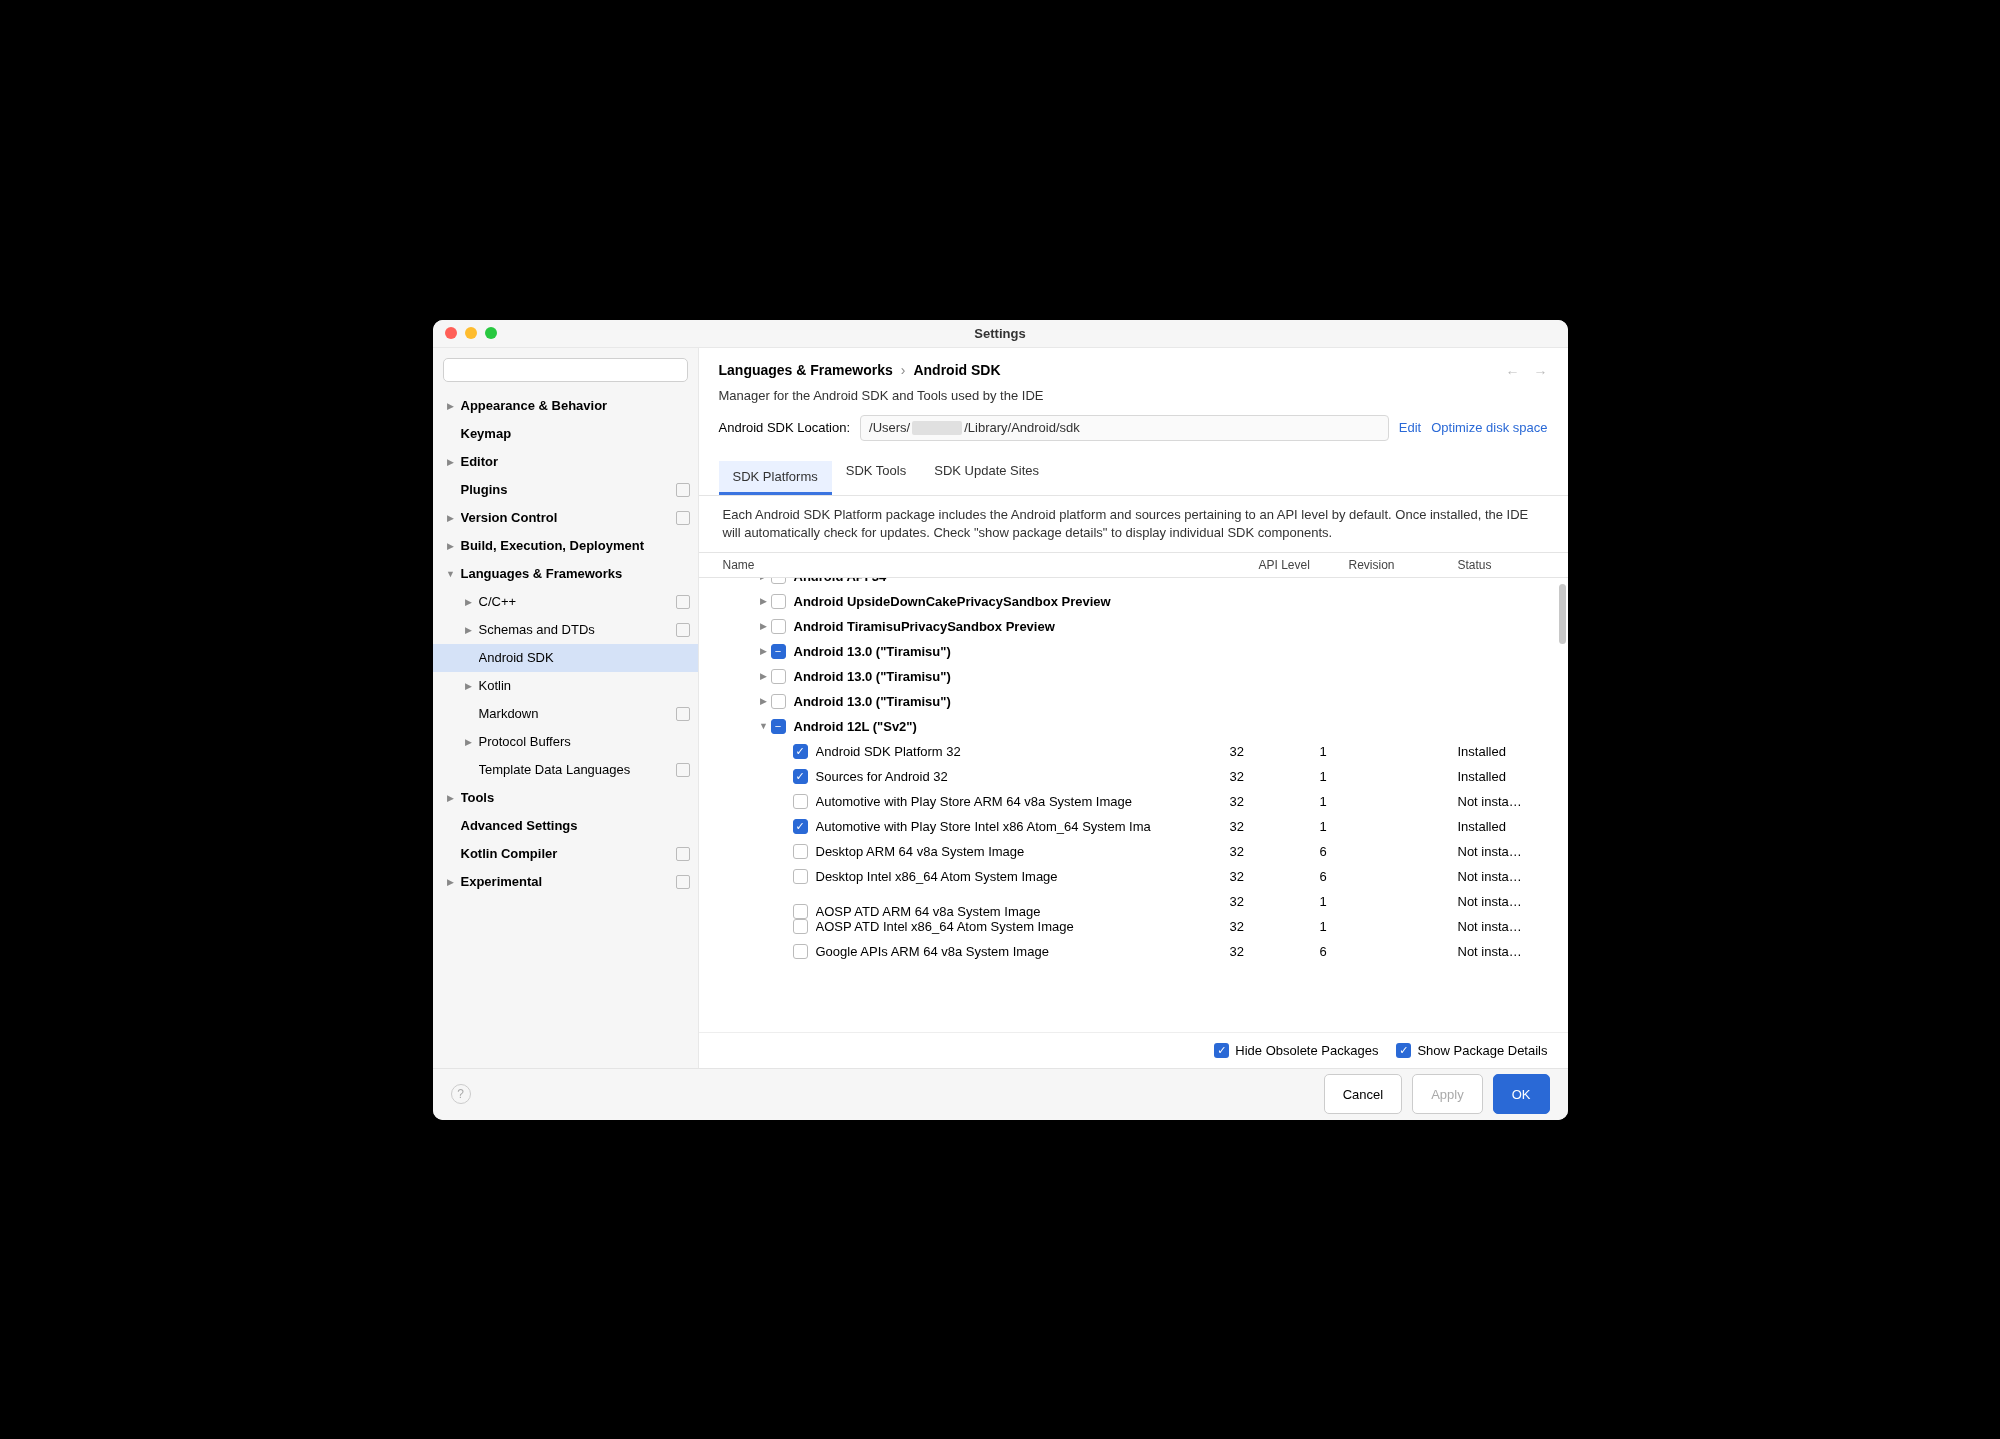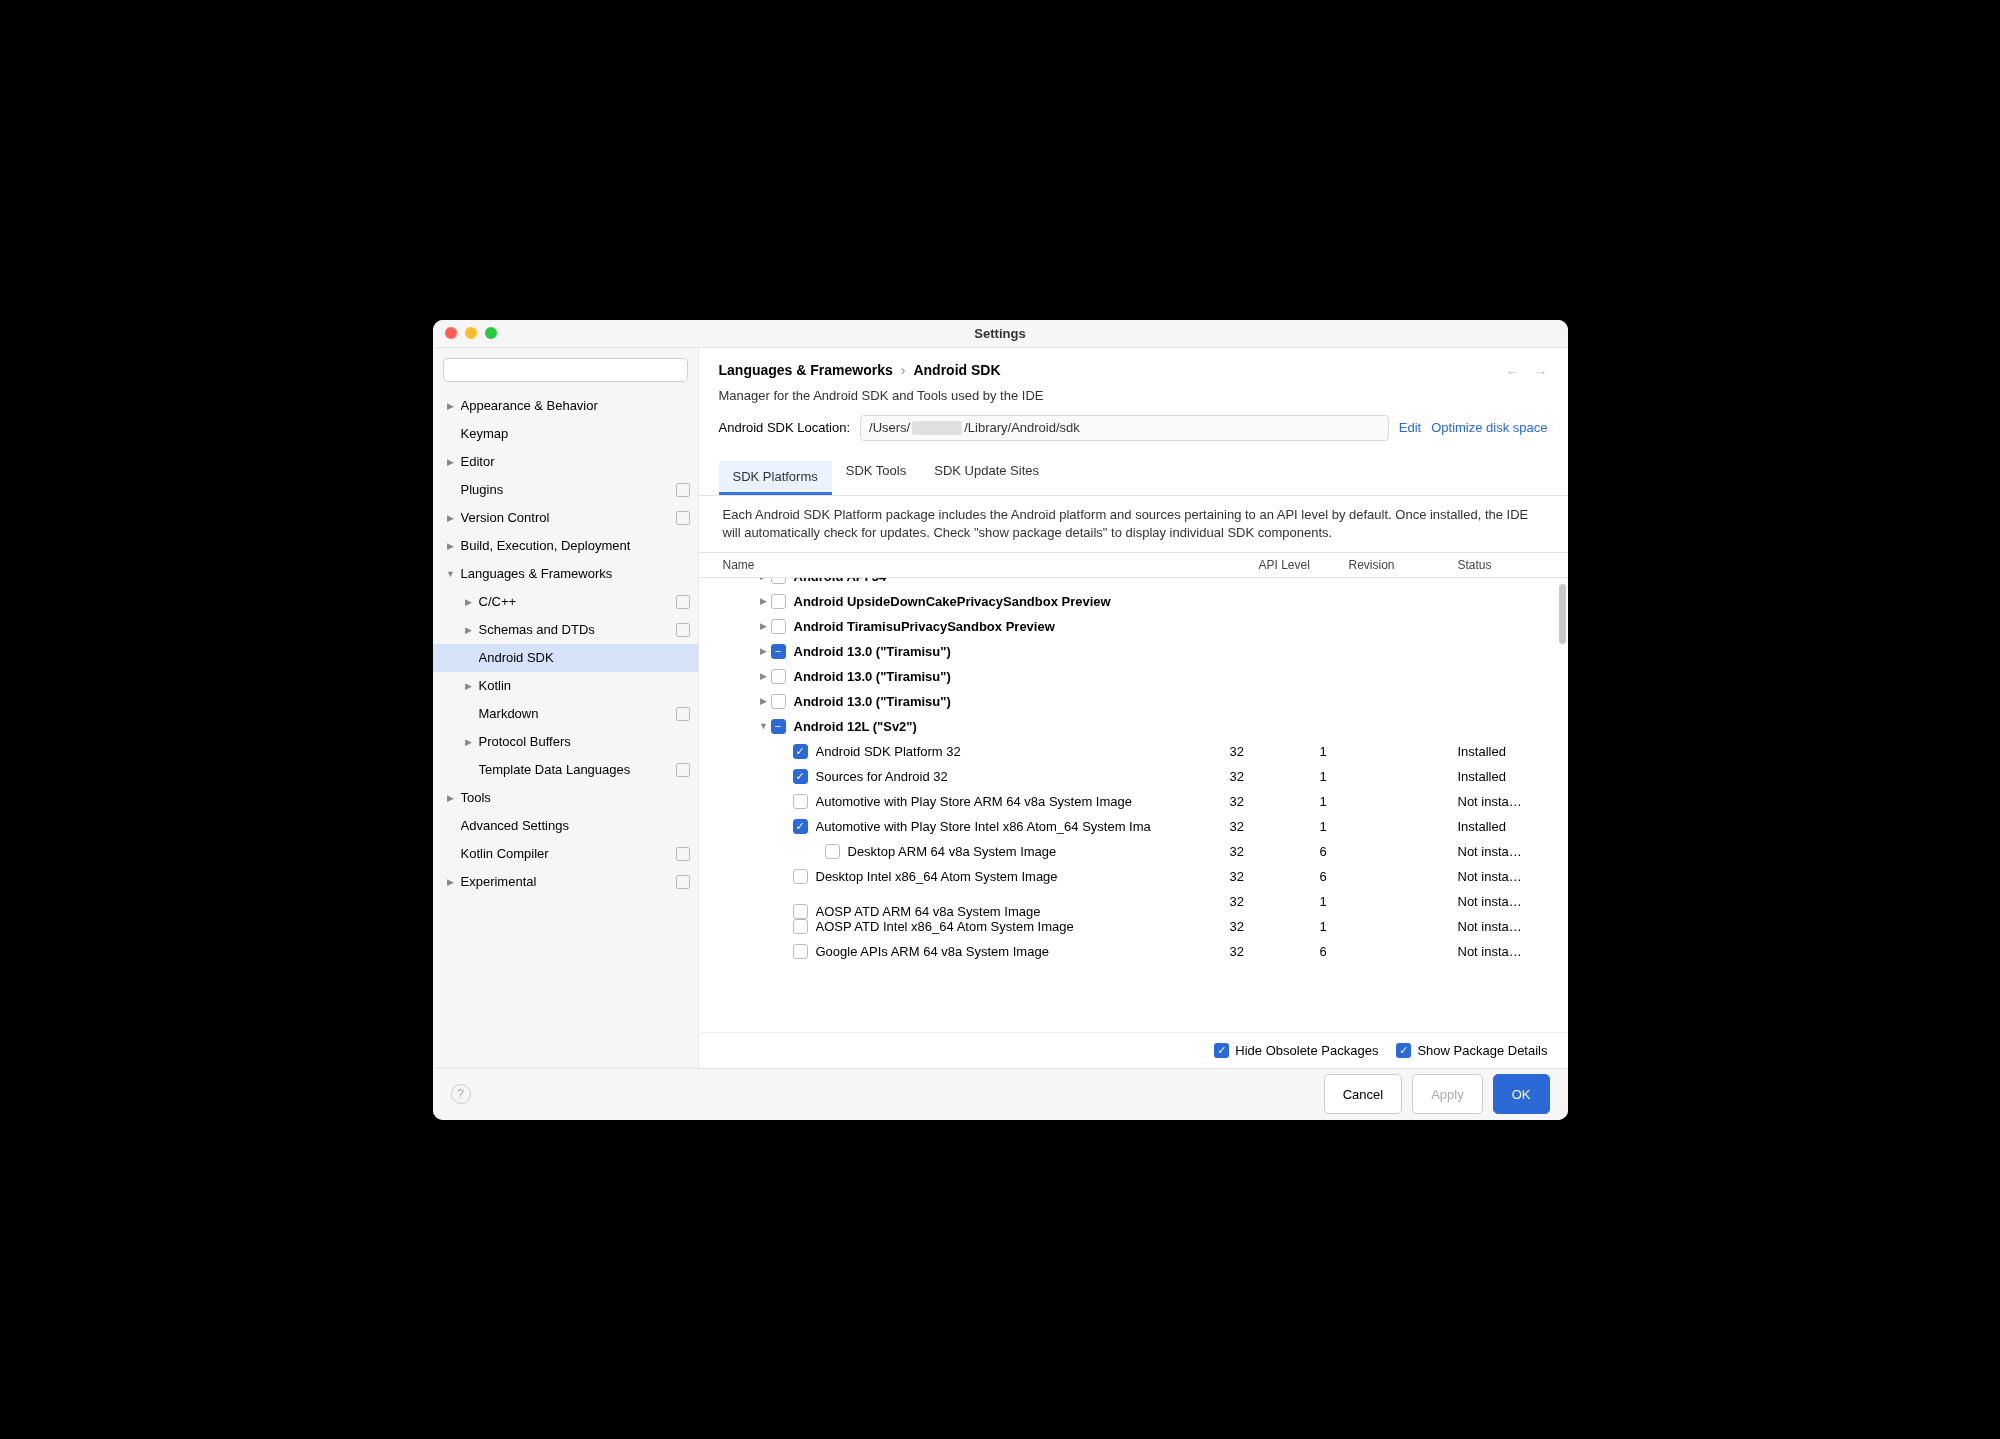--- a/index.html
+++ b/index.html
@@ -14,21 +14,21 @@
   .sidebar{width:266px;background:#f6f6f6;border-right:1px solid #e8e8e8;display:flex;flex-direction:column;}
   .search-wrap{padding:10px;}
   .search{width:100%;height:24px;border:1px solid #d0d0d0;border-radius:5px;padding:0 6px 0 22px;font-size:12px;background:#fff;position:relative;}
   .search-box{position:relative;}
   .search-icon{position:absolute;left:6px;top:5px;color:#999;font-size:11px;}
   .tree{flex:1;overflow:auto;font-size:13px;}
   .tree-item{display:flex;align-items:center;height:28px;padding-right:8px;cursor:pointer;}
   .tree-item.sel{background:#d5e2f7;}
   .tree-item .arrow{width:12px;text-align:center;color:#888;font-size:9px;margin-right:4px;}
   .tree-item .lbl{flex:1;white-space:nowrap;overflow:hidden;text-overflow:ellipsis;}
-  .tree-item.bold .lbl{font-weight:400;}
+  .tree-item.bold .lbl{font-weight:700;}
   .tree-item .badge{width:14px;height:14px;border:1px solid #bbb;border-radius:2px;margin-left:4px;}
   .d0{padding-left:12px;}.d1{padding-left:30px;}
   .main{flex:1;display:flex;flex-direction:column;overflow:hidden;}
   .crumb-row{display:flex;align-items:center;padding:14px 20px 0 20px;font-size:14px;}
   .crumb-row .sep{margin:0 8px;color:#888;}
   .crumb-row b{font-weight:600;}
   .nav-arrows{margin-left:auto;color:#bbb;font-size:14px;display:flex;gap:14px;}
   .desc{padding:10px 20px 12px 20px;color:#333;font-size:13px;}
   .loc-row{display:flex;align-items:center;padding:0 20px 14px 20px;gap:10px;font-size:13px;}
   .loc-input{flex:1;height:26px;border:1px solid #d8d8d8;border-radius:4px;padding:0 8px;font-size:13px;background:#fafafa;color:#333;display:flex;align-items:center;}
@@ -306,21 +306,21 @@
             <div style="flex: 1 1 0%; display: flex; align-items: center; padding-left: 80px; overflow: hidden;">
               <span class="arrow"></span>
               <span class="cb checked">✓</span>
               <span class="nm">Automotive with Play Store Intel x86 Atom_64 System Ima</span>
             </div>
             <div class="api">32</div>
             <div class="rev">1</div>
             <div class="stat">Installed</div>
           </div>
           <div class="row">
-            <div style="flex: 1 1 0%; display: flex; align-items: center; padding-left: 112px; overflow: hidden;">
+            <div style="flex: 1 1 0%; display: flex; align-items: center; padding-left: 80px; overflow: hidden;">
               <span class="arrow"></span>
               <span class="cb "></span>
               <span class="nm">Desktop ARM 64 v8a System Image</span>
             </div>
             <div class="api">32</div>
             <div class="rev">6</div>
             <div class="stat">Not insta…</div>
           </div>
           <div class="row">
             <div style="flex: 1 1 0%; display: flex; align-items: center; padding-left: 80px; overflow: hidden;">

